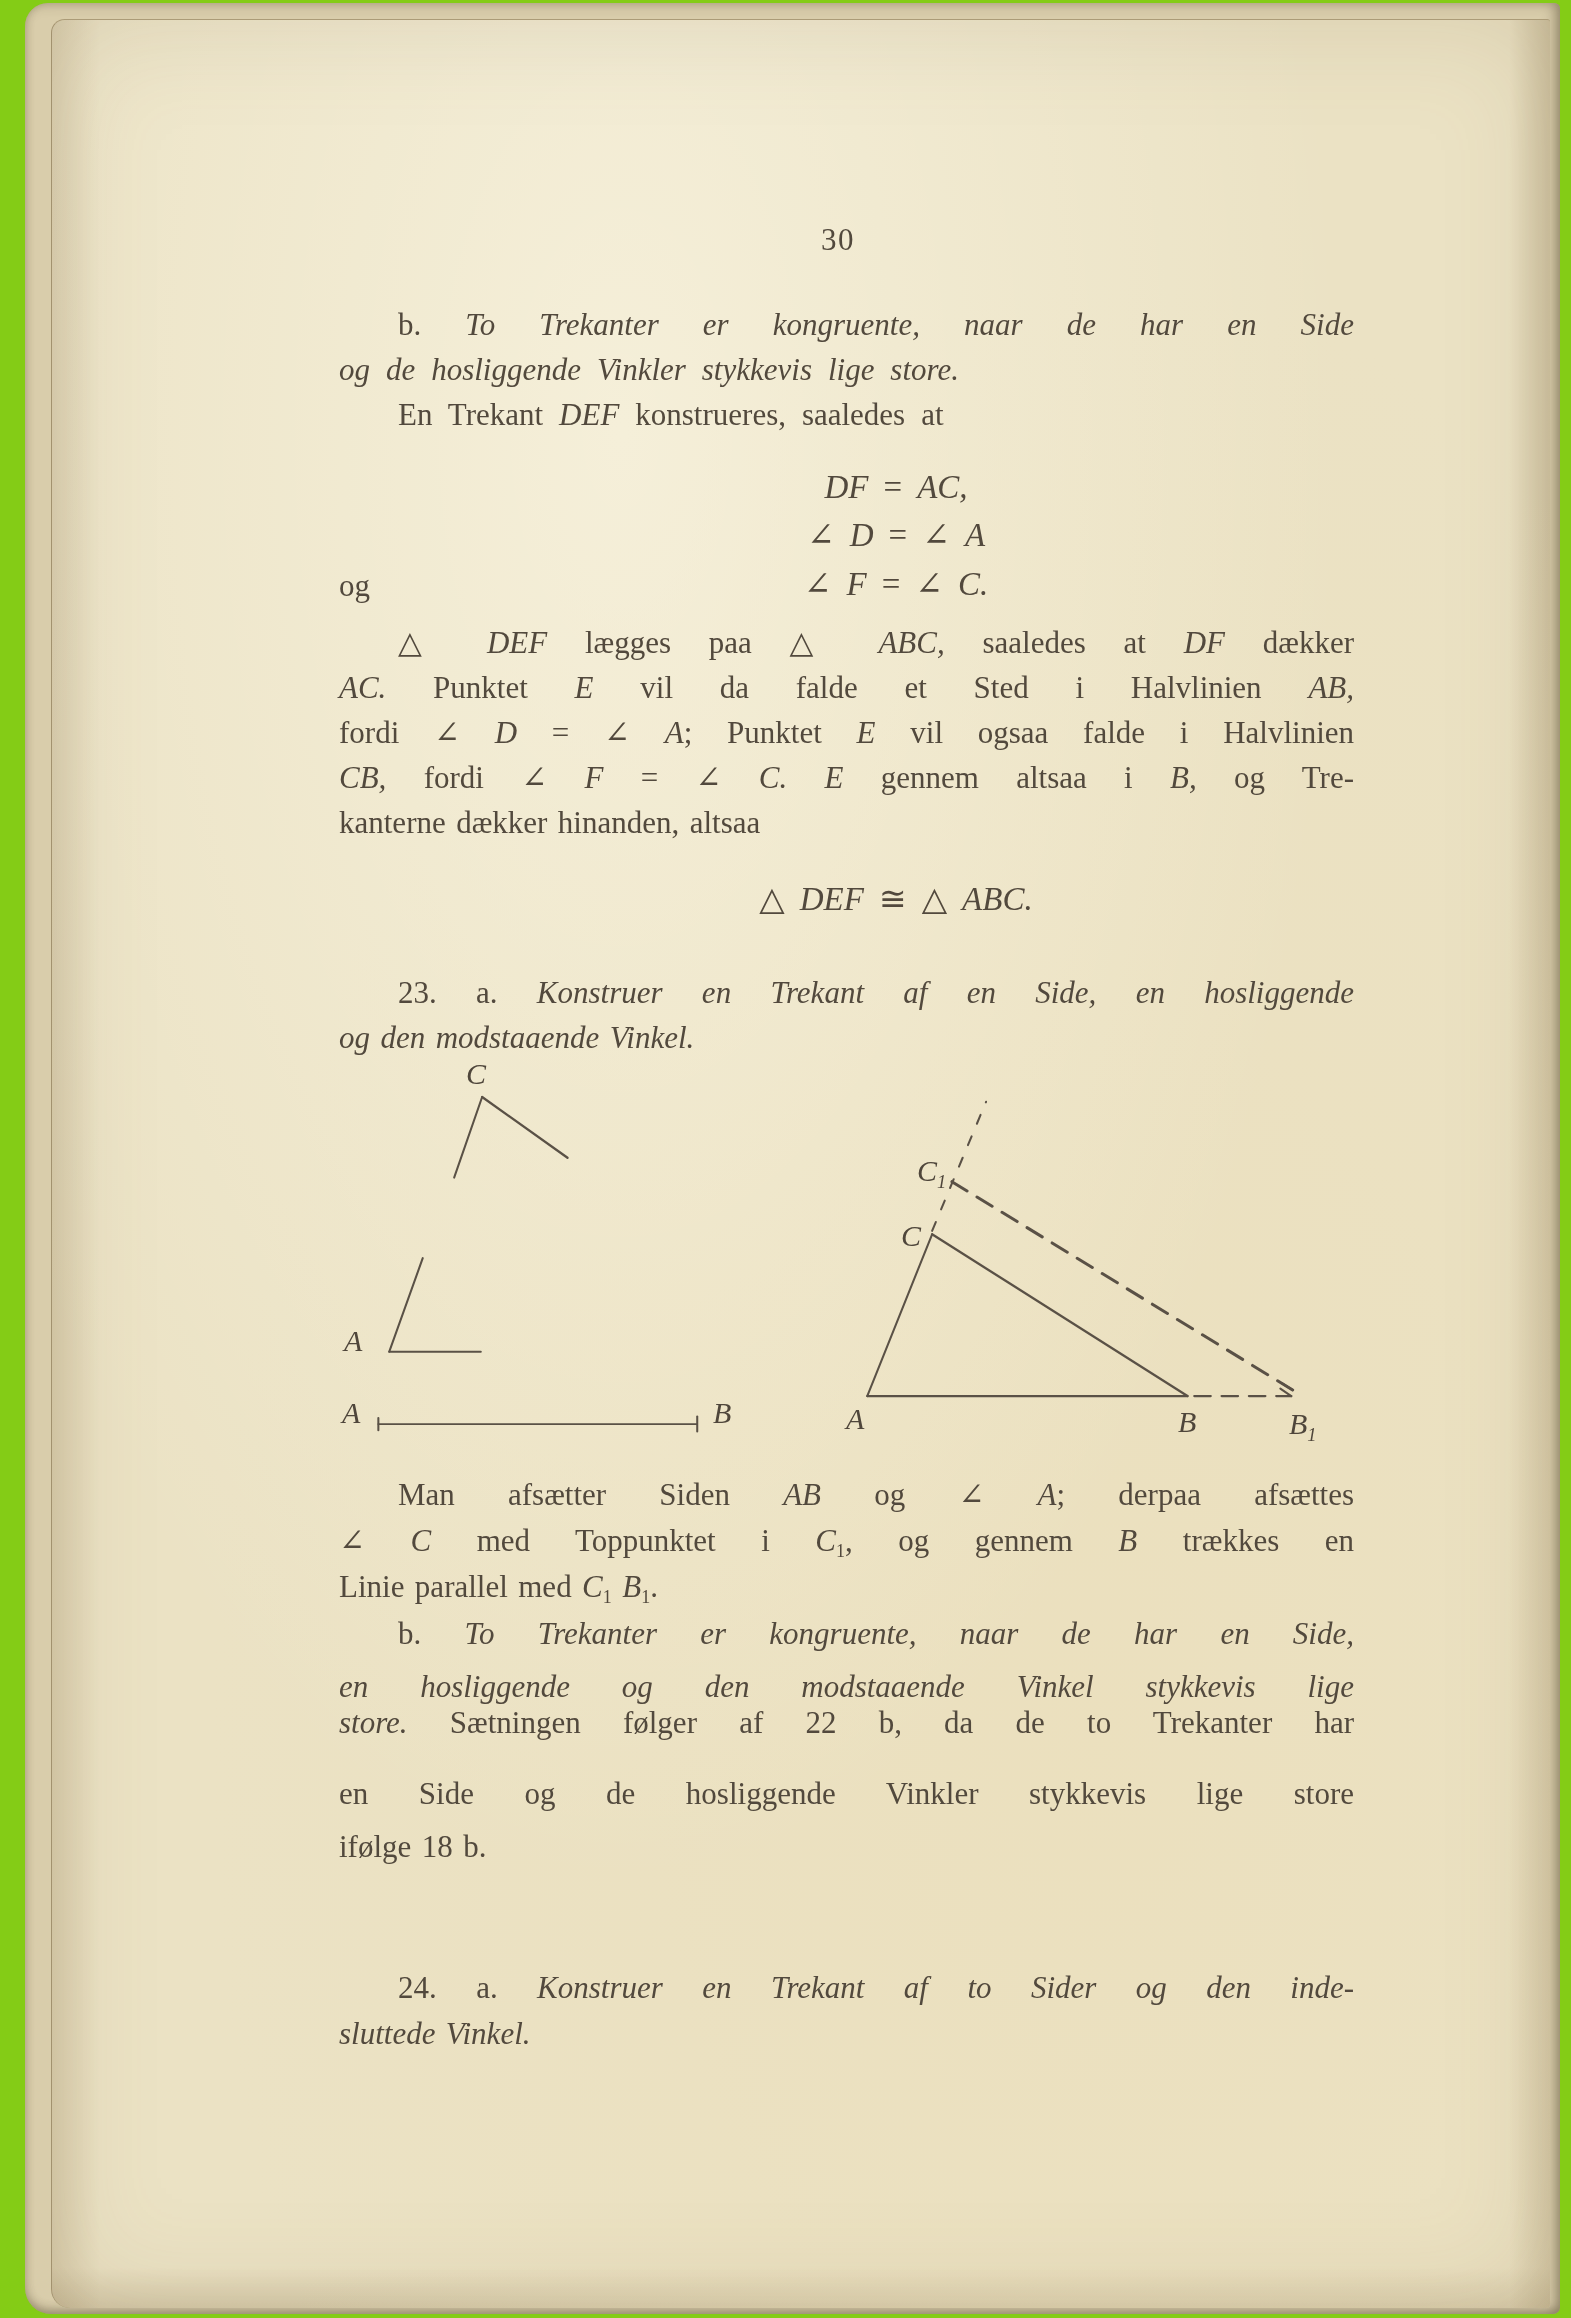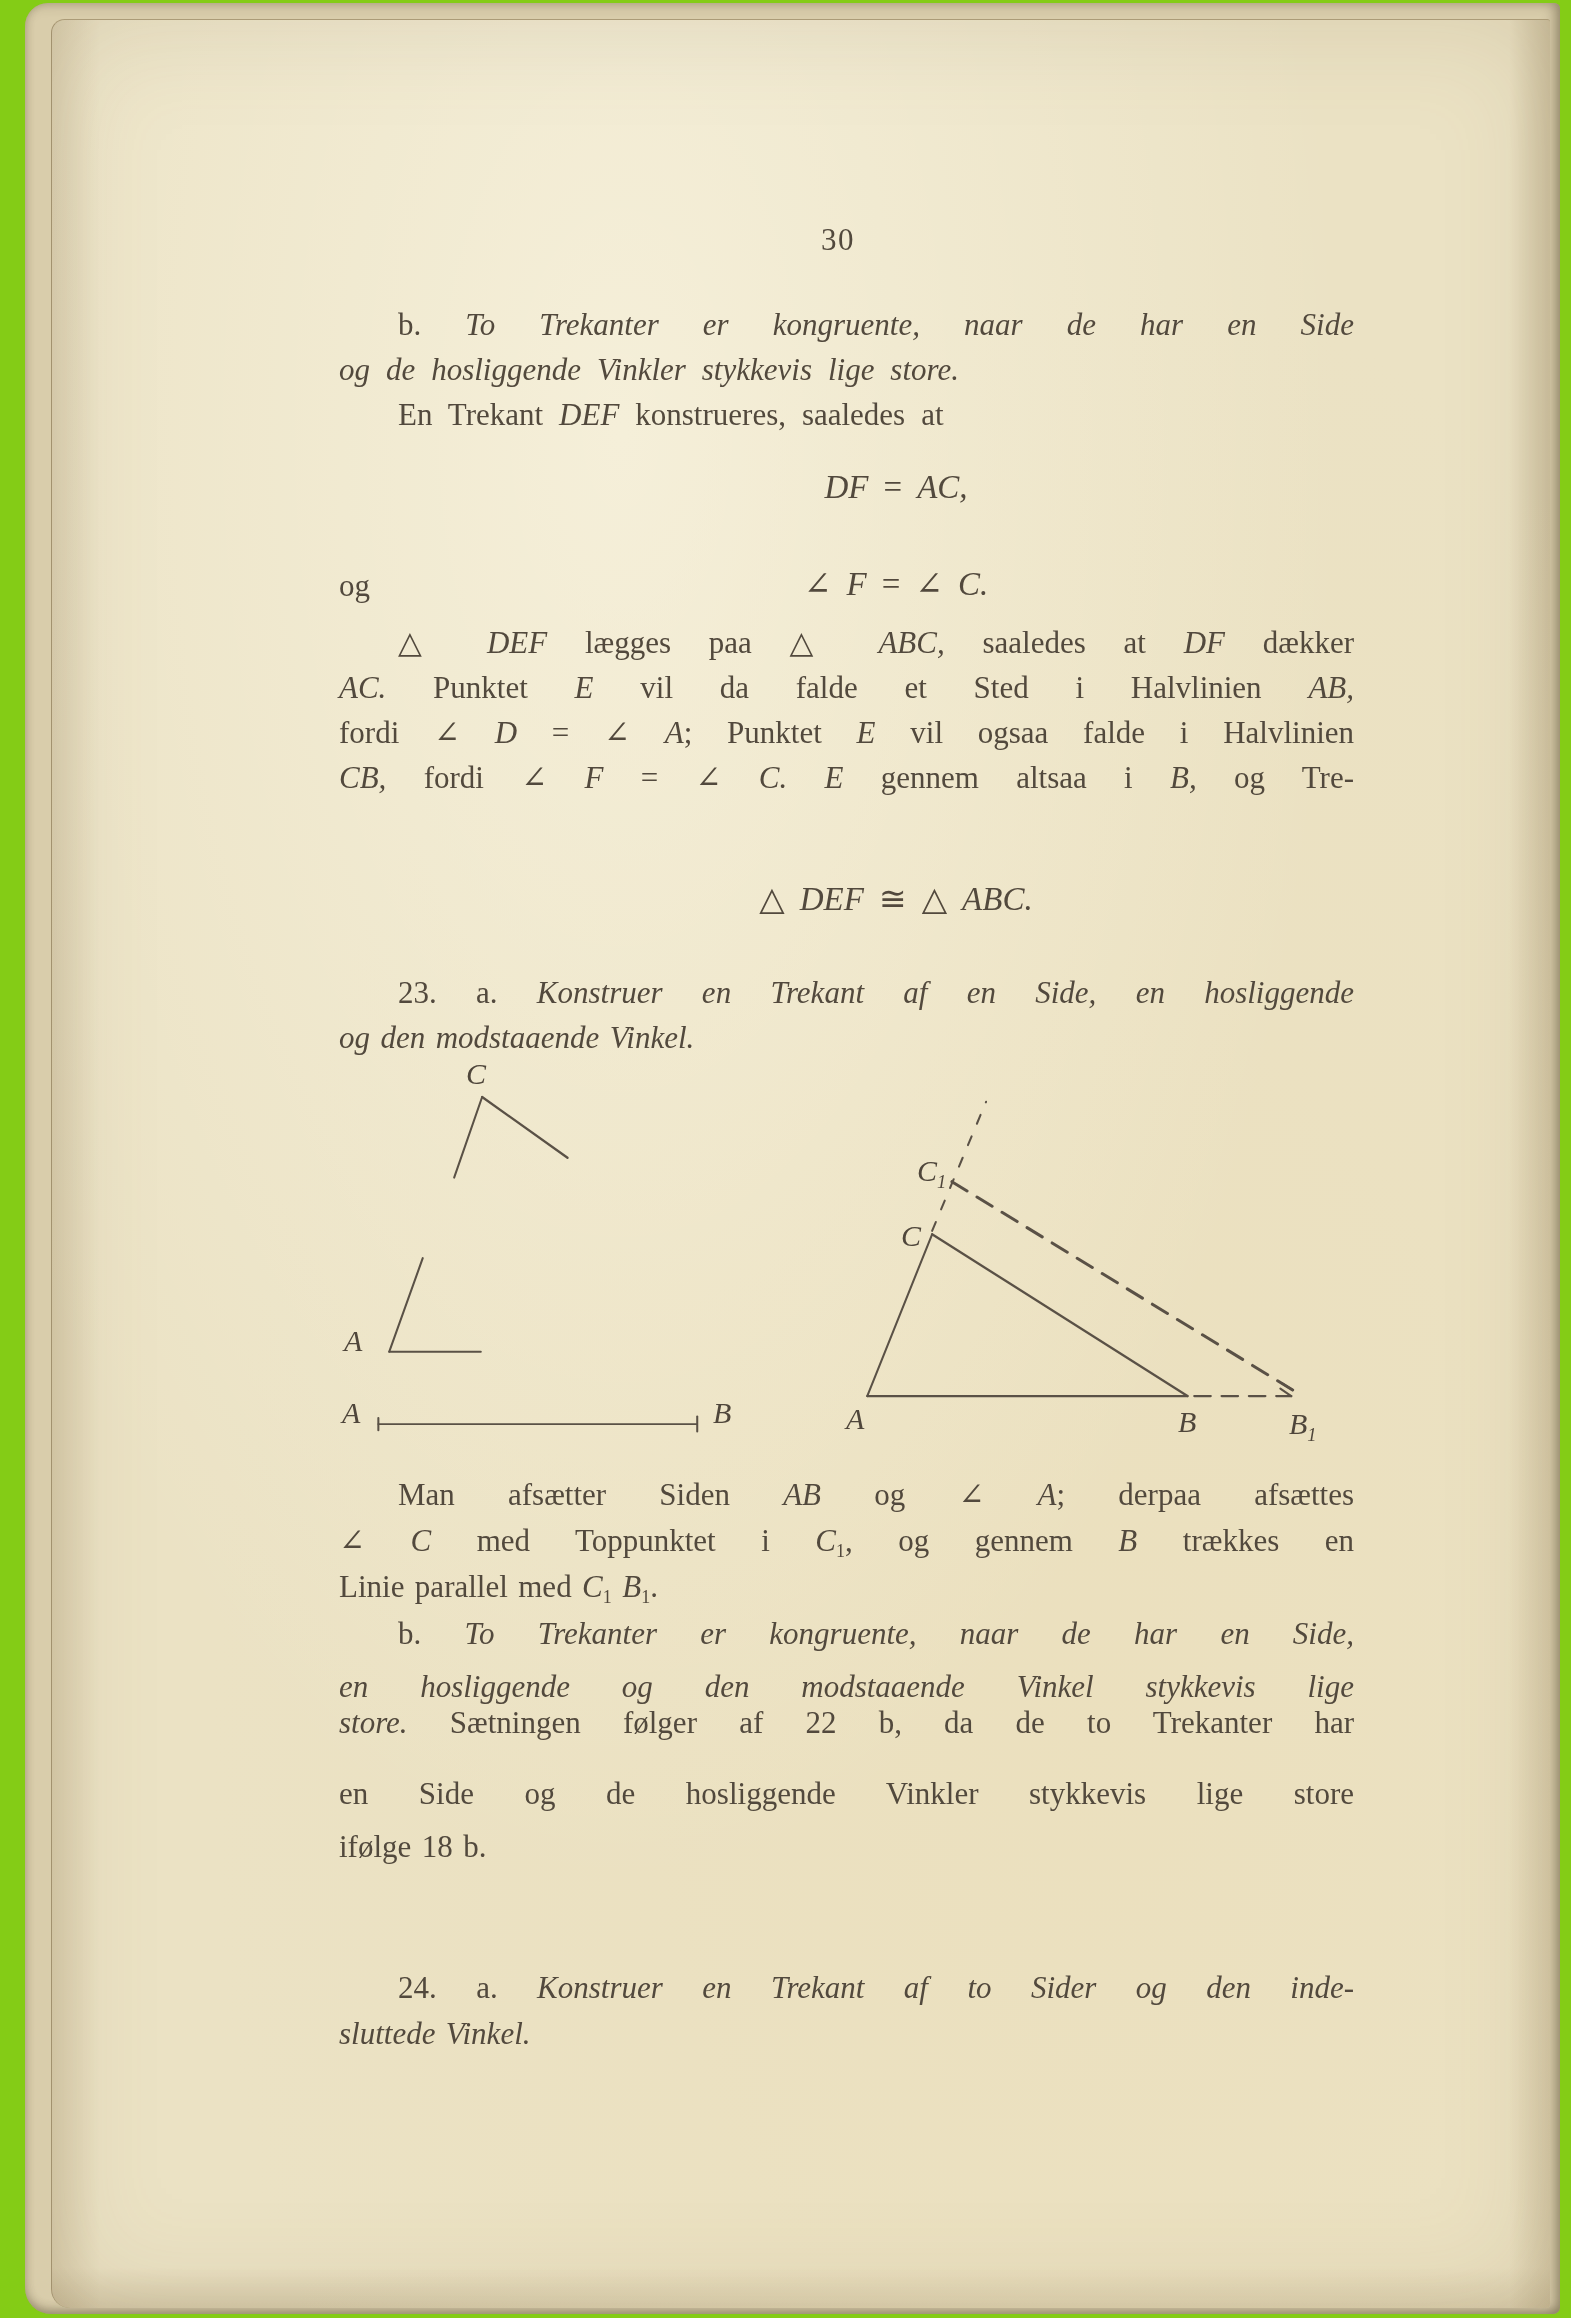--- a/index.html
+++ b/index.html
@@ -57,27 +57,29 @@
   <div class="page-under"></div>
   <div class="page">
 
     <div class="pageno">30</div>
 
     <div class="tline just indent" style="top:286px"><span>b.  </span><span class="it">To Trekanter er kongruente, naar de har en Side</span></div>
     <div class="tline wide" style="top:331px"><span class="it">og de hosliggende Vinkler stykkevis lige store.</span></div>
     <div class="tline wide indent" style="top:376px"><span>En Trekant </span><span class="it">DEF</span><span> konstrueres, saaledes at</span></div>
 
     <div class="tline eq center" style="top:448px;width:1114px"><span class="it">DF</span><span> = </span><span class="it">AC,</span></div>
+    <div class="tline eq center" style="top:496px;width:1114px"><span>∠ </span><span class="it">D</span><span> = ∠ </span><span class="it">A</span></div>
     <div class="tline eq center" style="top:545px;width:1114px"><span>∠ </span><span class="it">F</span><span> = ∠ </span><span class="it">C.</span></div>
     <div class="tline" style="top:547px;width:82px"><span>og</span></div>
 
     <div class="tline just indent" style="top:604px"><span>△ </span><span class="it">DEF</span><span> lægges paa △ </span><span class="it">ABC,</span><span> saaledes at </span><span class="it">DF</span><span> dækker</span></div>
     <div class="tline just" style="top:649px"><span class="it">AC.</span><span> Punktet </span><span class="it">E</span><span> vil da falde et Sted i Halvlinien </span><span class="it">AB,</span></div>
     <div class="tline just" style="top:694px"><span>fordi ∠ </span><span class="it">D</span><span> = ∠ </span><span class="it">A</span><span>; Punktet </span><span class="it">E</span><span> vil ogsaa falde i Halvlinien</span></div>
     <div class="tline just" style="top:739px"><span class="it">CB,</span><span> fordi ∠ </span><span class="it">F</span><span> = ∠ </span><span class="it">C.</span><span> </span><span class="it">E</span><span> gennem altsaa i </span><span class="it">B,</span><span> og Tre-</span></div>
+    <div class="tline" style="top:784px"><span>kanterne dækker hinanden, altsaa</span></div>
 
     <div class="tline eq center" style="top:860px;width:1114px"><span>△ </span><span class="it">DEF</span><span> ≅ △ </span><span class="it">ABC.</span></div>
 
     <div class="tline just indent" style="top:954px"><span>23. a.  </span><span class="it">Konstruer en Trekant af en Side, en hosliggende</span></div>
     <div class="tline" style="top:999px"><span class="it">og den modstaaende Vinkel.</span></div>
 
     <svg class="figure" width="1093" height="437" viewBox="400 1540 1600 640" style="left:223px;top:1034px">
 
       <line x1="703" y1="1603" x2="662" y2="1721" stroke="#5a5146" stroke-width="3" stroke-linecap="round"></line>
       <line x1="703" y1="1603" x2="828" y2="1692" stroke="#5a5146" stroke-width="3.4" stroke-linecap="round"></line>

